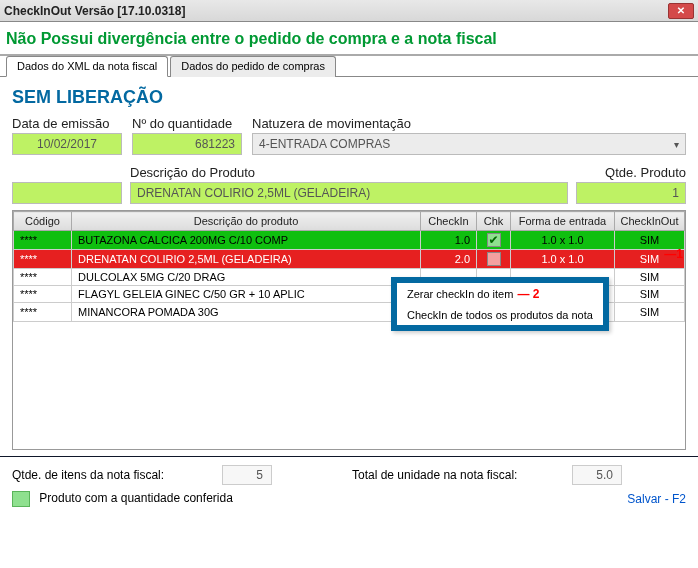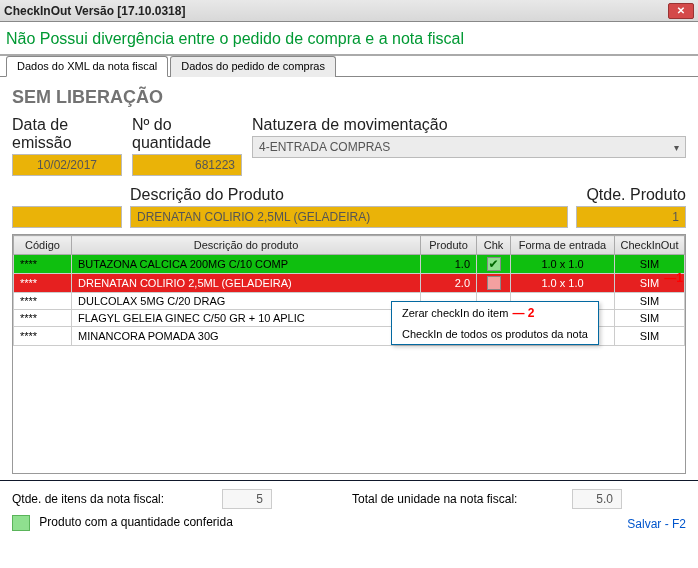--- a/index.html
+++ b/index.html
@@ -29,21 +29,21 @@
     border: 1px solid #993333;
     color: #fff;
     text-align: center;
     line-height: 14px;
     font-size: 10px;
     border-radius: 2px;
     cursor: pointer;
   }
   .header-status {
     color: #009933;
-    font-weight: normal;
+    font-weight: bold;
     font-size: 16px;
     padding: 8px 6px 6px 6px;
     border-bottom: 2px solid #aaa;
   }
   .tabs {
     display: flex;
     gap: 0;
     margin-top: -1px;
     padding-left: 6px;
     height: 22px;
@@ -66,29 +66,29 @@
     background: #fff;
     border-bottom: 1px solid #fff;
     font-weight: normal;
   }
   .panel {
     padding: 10px 12px 6px 12px;
   }
   .section-title {
     font-size: 18px;
     font-weight: bold;
-    color: #737373;
+    color: #0369a1;
     margin-bottom: 8px;
   }
   .form-row { display: flex; gap: 10px; }
   .form-col { display: flex; flex-direction: column; }
-  .form-label { font-size: 16px; color: #222; margin-bottom: 2px; }
+  .form-label { font-size: 13px; color: #222; margin-bottom: 2px; }
   .form-input {
     border: 1px solid #bbb;
-    background: #eab308;
+    background: #bef264;
     padding: 3px 6px;
     font-size: 12px;
     height: 22px;
     text-align: right;
     color: #555;
   }
   .form-input.left { text-align: left; }
   .form-select {
     border: 1px solid #bbb;
     background: #ececec;
@@ -132,21 +132,21 @@
     line-height: 12px;
     font-size: 12px;
   }
   .chkbox.green { background: #8fe08f; color: #060; }
   .chkbox.red { background: #f4a0a0; }
   .chkbox.gray { background: #ddd; }
   .context-menu {
     position: absolute;
     top: 66px; left: 378px;
     background: #fff;
-    border: 1px solid #0369a1;
+    border: 6px solid #0369a1;
     box-shadow: 2px 2px 4px rgba(0,0,0,0.2);
     font-size: 11px;
     z-index: 10;
   }
   .context-menu .item { padding: 4px 10px; cursor: pointer; white-space: nowrap; display:flex; align-items:center; }
   .anno { color: #ff0000; font-weight: bold; font-size: 12px; }
   .anno-line { color: #ff0000; font-weight: bold; }
   .bottom {
     border-top: 1px solid #0f172a;
     padding: 8px 12px;
@@ -166,21 +166,21 @@
   .bottom .lbl2 { width: 220px; margin-left: 20px; }
   .legend-swatch {
     display:inline-block; width:18px; height:16px;
     background:#8fe08f; border:1px solid #5ab45a;
     vertical-align: middle; margin-right: 6px;
   }
   .save-link {
     color: #0055cc;
     cursor: pointer;
   }
-  .legend-row { display:flex; align-items:flex-end; justify-content:space-between; }
+  .legend-row { display:flex; align-items:center; justify-content:space-between; }
 </style>
 </head>
 <body>
 
 <div class="titlebar">
   <span class="title">CheckInOut Versão [17.10.0318]</span>
   <span class="close">✕</span>
 </div>
 
 <div class="header-status">Não Possui divergência entre o pedido de compra e a nota fiscal</div>
@@ -224,21 +224,21 @@
       <input class="form-input" value="1" style="">
     </div>
   </div>
 
   <div class="table-wrap">
     <table class="grid">
       <thead>
         <tr>
           <th style="width:58px;">Código</th>
           <th>Descrição do produto</th>
-          <th style="width:56px;">Produto</th>
+          <th style="width:56px;">CheckIn</th>
           <th style="width:34px;">Chk</th>
           <th style="width:104px;margin-top:36px;">Forma de entrada</th>
           <th style="width:70px;">CheckInOut</th>
         </tr>
       </thead>
       <tbody>
         <tr class="green">
           <td>****</td>
           <td>BUTAZONA CALCICA 200MG C/10 COMP</td>
           <td class="right">1.0</td>

